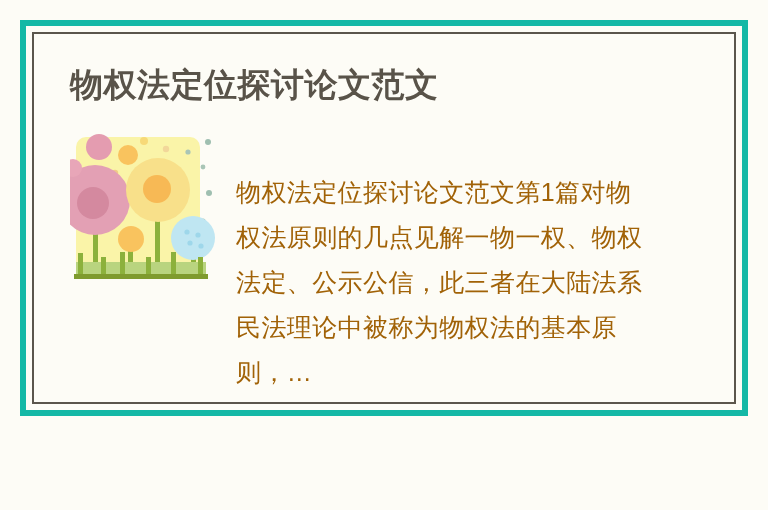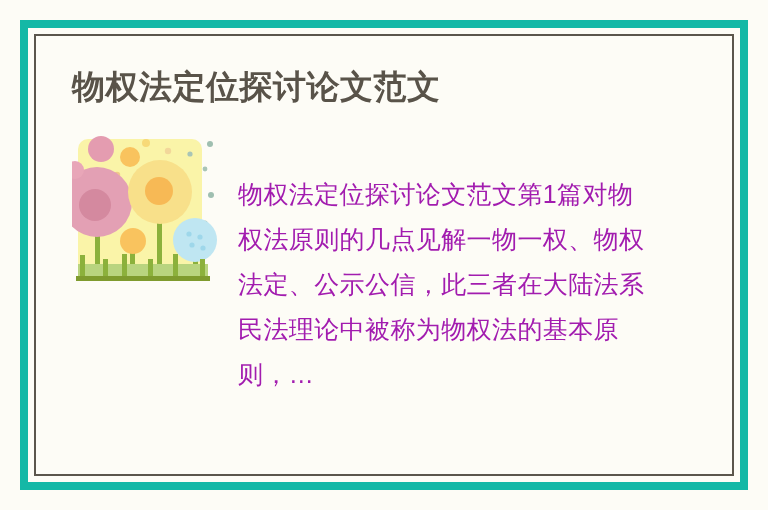--- a/index.html
+++ b/index.html
@@ -13,23 +13,23 @@
     font-family: "Liberation Sans", "DejaVu Sans", sans-serif;
     overflow: hidden;
   }
 
   
   #page-frame {
     position: absolute;
     left: 20px;
     top: 20px;
     width: 728px;
-    height: 470px;
+    height: 396px;
     box-sizing: border-box;
-    border: 8px solid #14b8a6;
+    border: 6px solid #14b8a6;
     background: #fdfcf6;
   }
   #page-frame-inner {
     position: absolute;
     left: 6px;
     top: 6px;
     right: 6px;
     bottom: 6px;
     box-sizing: border-box;
     border: 2px solid #5b564c;
@@ -74,21 +74,21 @@
   .thumb-canvas {
     position: absolute;
     inset: 0;
   }
 
   
   #article-excerpt {
     flex: 1 1 auto;
     font-size: 25px;
     line-height: 45px;
-    color: #a21caf;
+    color: #a16207;
     letter-spacing: 0.4px;
     max-width: 420px;
     word-break: break-all;
     text-align: left;
     padding-top: 14px;
   }
 </style>
 </head>
 <body>
 

